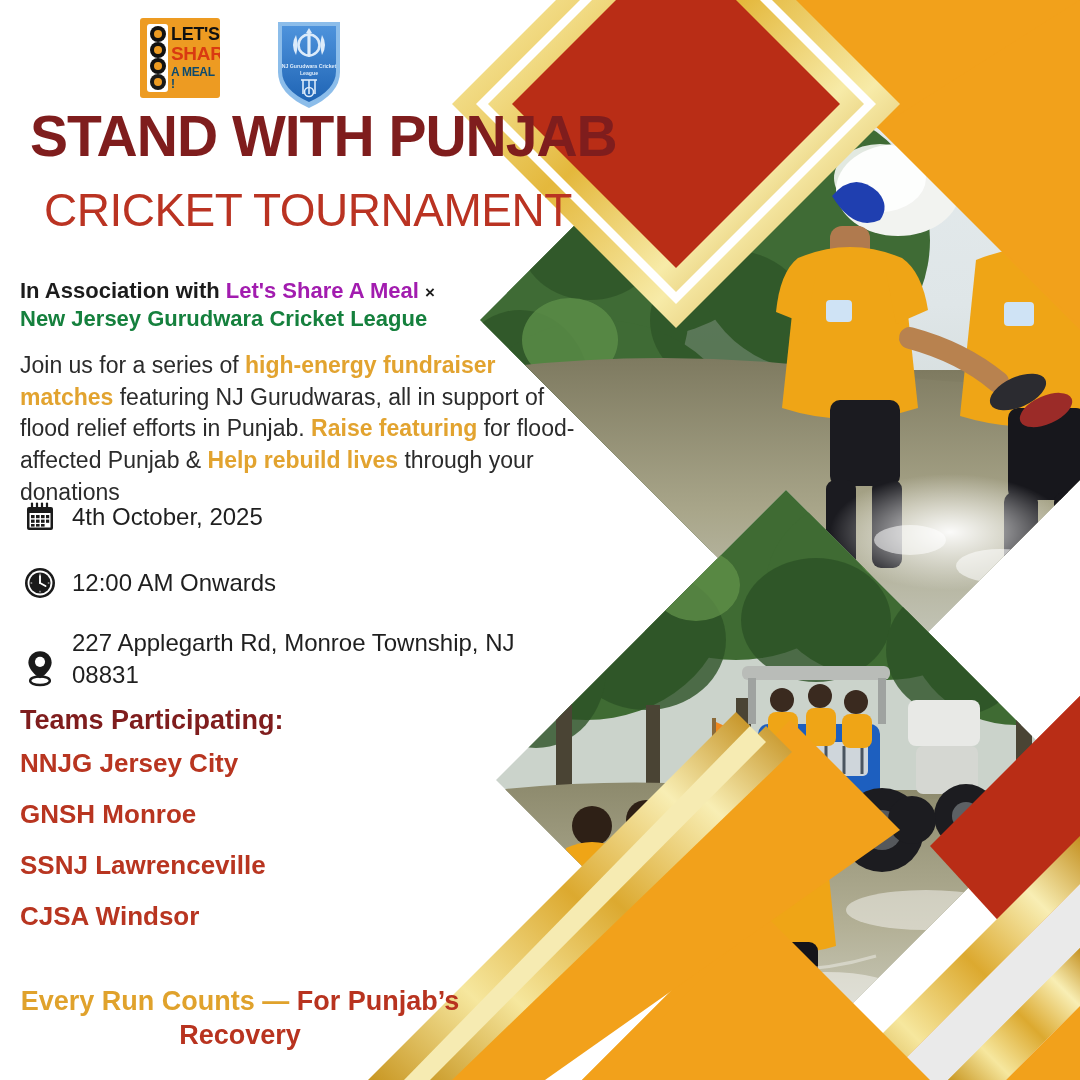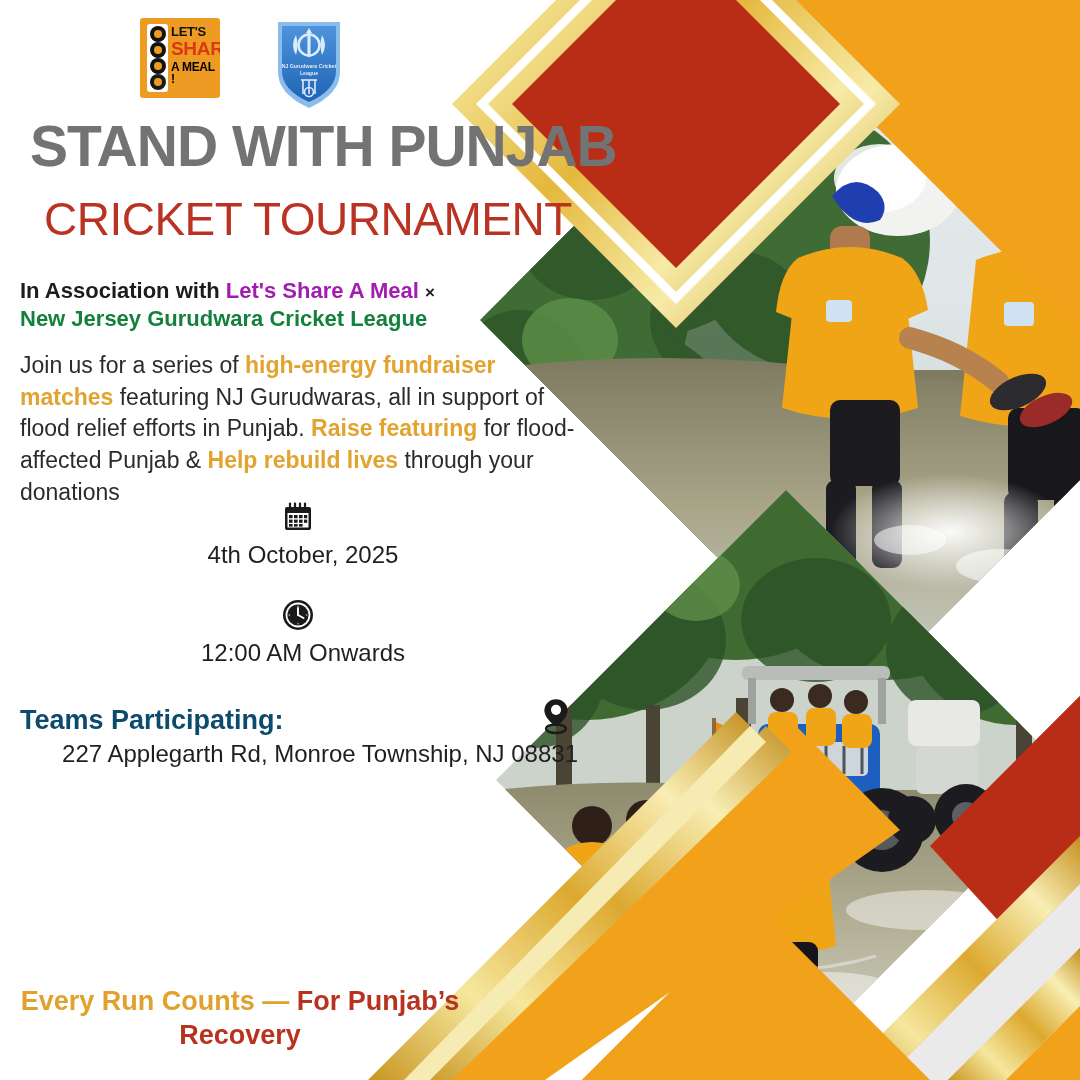--- a/index.html
+++ b/index.html
@@ -61,33 +61,33 @@
   .lsam-dot i{
     position:absolute;inset:4px;border-radius:50%;
     background:#ED9B22;display:block;
   }
   .lsam-text{
     position:absolute;left:31px;top:8px;
     width:47px;
     line-height:0.95;
   }
   .lsam-text span{display:block;font-weight:bold;letter-spacing:-.3px;}
-  .lsam-lets{font-size:13px;color:#111;}
+  .lsam-lets{font-size:18px;color:#111;}
   .lsam-share{font-size:19px;color:#D93A11;margin-top:2px;}
-  .lsam-ameal{font-size:12px;color:#000000;margin-top:4px;}
+  .lsam-ameal{font-size:12px;color:#0c4a6e;margin-top:4px;}
 
   .logo-njg{width:74px;height:92px;position:relative;}
 
   .title{
-    position:absolute;left:30px;top:118px;
+    position:absolute;left:30px;top:108px;
     font-size:57px;font-weight:bold;letter-spacing:-1px;
-    color:#737373;line-height:1;white-space:nowrap;
+    color:#7f1d1d;line-height:1;white-space:nowrap;
   }
   .subtitle{
-    position:absolute;left:44px;top:196px;
+    position:absolute;left:44px;top:187px;
     font-size:46px;font-weight:normal;letter-spacing:-.5px;
     color:#BA3322;line-height:1;white-space:nowrap;
   }
 
   .assoc{
     position:absolute;left:20px;top:277px;
     font-size:22px;font-weight:bold;line-height:1.28;
     color:#1c1c1c;width:590px;
   }
   .assoc .gold{color:#a21caf;}
@@ -100,36 +100,35 @@
   }
   .blurb b{color:#E2A32F;font-weight:bold;}
 
   .details{
     position:absolute;left:18px;top:495px;
     width:560px;
   }
   .drow{
     display:flex;align-items:center;
     margin-bottom:22px;
-    flex-direction:column;
   }
   .drow.addr{align-items:flex-end;}
   .dicon{
     width:44px;min-width:44px;height:44px;
     display:flex;align-items:center;justify-content:center;
   }
   .dtext{
     font-size:24px;color:#1f1f1f;line-height:1.32;
     padding-left:10px;
   }
   .drow.addr .dicon{margin-top:4px;}
 
   .teams-head{
     position:absolute;left:20px;top:705px;
-    font-size:27px;font-weight:bold;color:#0c4a6e;
+    font-size:27px;font-weight:bold;color:#7f1d1d;
   }
   .teams-list{position:absolute;left:20px;top:750px;}
   .team{
     font-size:26px;font-weight:bold;color:#B83520;
     margin-bottom:25px;line-height:1;
   }
 
   .tagline{
     position:absolute;left:10px;top:985px;
     width:460px;text-align:center;
@@ -558,18 +557,24 @@
             <circle cx="16" cy="13.4" r="5.4" fill="#ffffff"></circle>
             <ellipse cx="16" cy="33.6" rx="10.5" ry="4.6" fill="none" stroke="#1a1a1a" stroke-width="2.6"></ellipse>
           </svg>
         </span>
         <span class="dtext">227 Applegarth Rd, Monroe Township, NJ 08831</span>
       </div>
 
     </div>
 
     <div class="teams-head">Teams Participating:</div>
+    <div class="teams-list">
+      <div class="team">NNJG Jersey City</div>
+      <div class="team">GNSH Monroe</div>
+      <div class="team">SSNJ Lawrenceville</div>
+      <div class="team">CJSA Windsor</div>
+    </div>
 
     <div class="tagline"><span class="g">Every Run Counts — </span><span class="r">For Punjab’s Recovery</span></div>
 
   </div>
 
 </div>
 
 </body></html>

